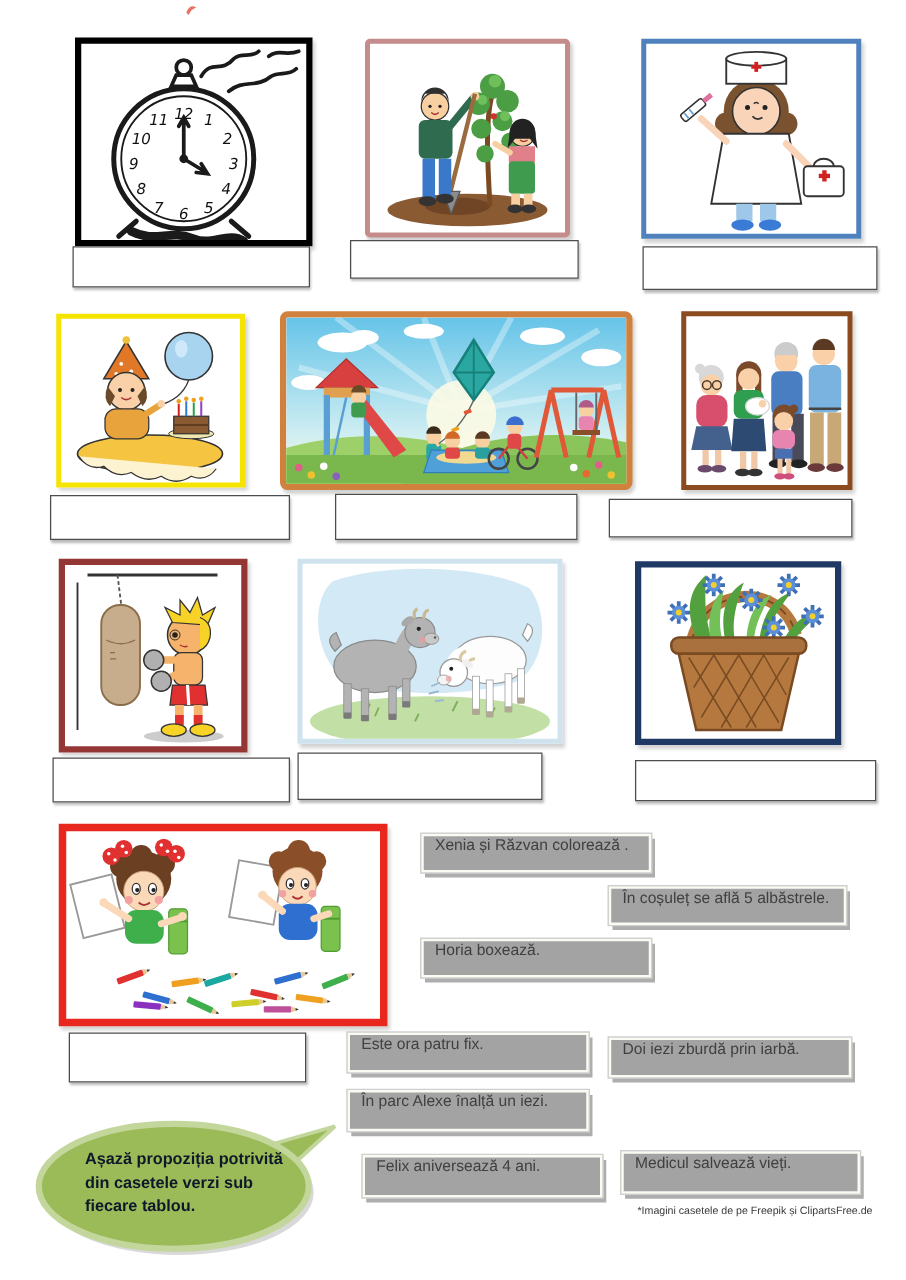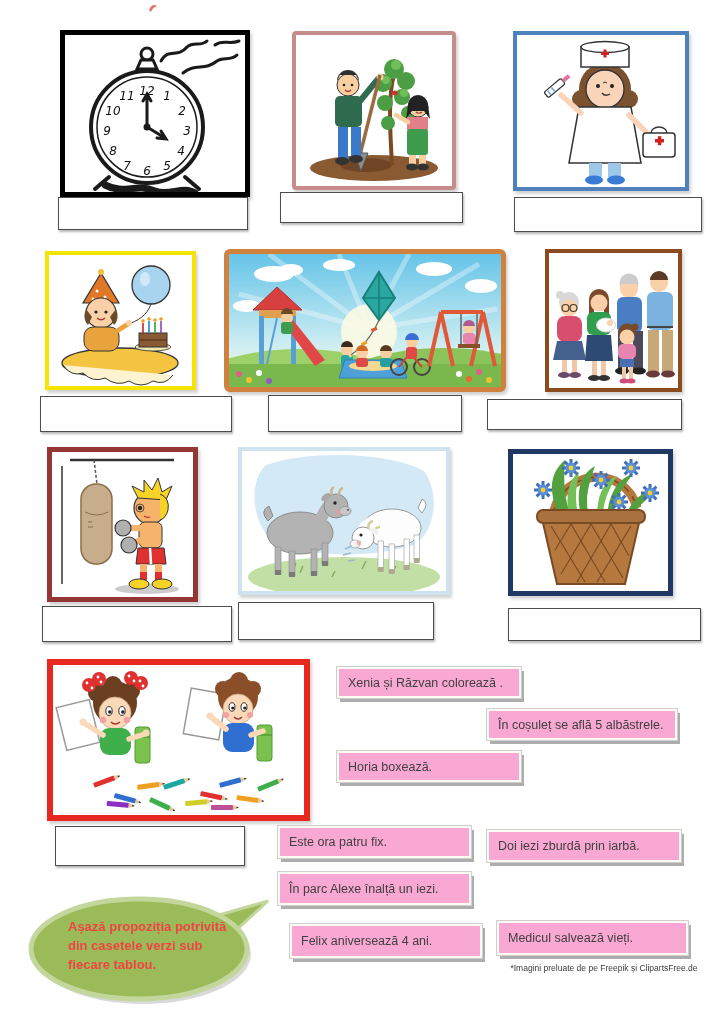--- a/index.html
+++ b/index.html
@@ -3,27 +3,27 @@
 <meta charset="utf-8">
 <style>
   html,body{margin:0;padding:0;background:#ffffff;}
   #page{position:relative;width:725px;height:1024px;background:#ffffff;overflow:hidden;
         font-family:"Liberation Sans",sans-serif;}
   .card{position:absolute;background:#fff;border-style:solid;box-sizing:border-box;
         box-shadow:2px 3px 3px rgba(0,0,0,.18);}
   .card svg{display:block;width:100%;height:100%;}
   .ansbox{position:absolute;background:#fff;border:1px solid #4d4d4d;box-sizing:border-box;
           box-shadow:1px 2px 2px rgba(0,0,0,.28);}
-  .sentence{position:absolute;background:#f9a8d4;border:2px solid #fbfbf4;box-sizing:border-box;
+  .sentence{position:absolute;background:#a3a3a3;border:2px solid #fbfbf4;box-sizing:border-box;
             box-shadow:0 0 0 1px #cfcfcf,3px 4px 0 #adadad;
-            display:flex;align-items:center;padding:0 9px;
+            display:flex;padding:0 9px;
             font-size:12.5px;color:#404040;white-space:nowrap;}
   .attrib{position:absolute;font-size:8.5px;color:#3a3a3a;}
   .bubble-wrap{position:absolute;}
-  .bubble-text{position:absolute;font-size:13px;font-weight:bold;color:#ef4444;line-height:1.45;}
+  .bubble-text{position:absolute;font-size:13px;font-weight:bold;color:#0f172a;line-height:1.45;}
 </style>
 </head>
 <body>
 
 <div id="page">
 
   <svg style="position:absolute;left:146px;top:1px;" width="14" height="14" viewBox="0 0 14 14">
     <path d="M3,9 C5,4 8,3 11,5 C8,6 6,8 5,11 Z" fill="#e25a4a" opacity="0.85"></path>
   </svg>
 
@@ -641,15 +641,15 @@
 
   <div class="bubble-wrap" style="left:26px;top:893px;width:260px;height:112px;">
     <svg width="260" height="112" viewBox="0 0 260 112">
       <ellipse cx="113" cy="56" rx="108" ry="50" fill="#000" opacity="0.15" transform="translate(4,5)"></ellipse>
       <path d="M186,24 L242,8 L196,50 Z" fill="#9bbb59" stroke="#c3d69b" stroke-width="3"></path>
       <ellipse cx="113" cy="56" rx="108" ry="50" fill="#9bbb59" stroke="#c3d69b" stroke-width="5"></ellipse>
     </svg>
     <div class="bubble-text" style="left:42px;top:25px;width:162px;">Așază propoziția potrivită din casetele verzi sub fiecare tablou.</div>
   </div>
 
-  <div class="attrib" style="left:498px;top:963px;width:212px;text-align:center;">*Imagini preluate de pe Freepik și ClipartsFree.de</div>
+  <div class="attrib" style="left:498px;top:963px;width:212px;text-align:center;">*Imagini casetele de pe Freepik și ClipartsFree.de</div>
 
 </div>
 
 </body></html>

